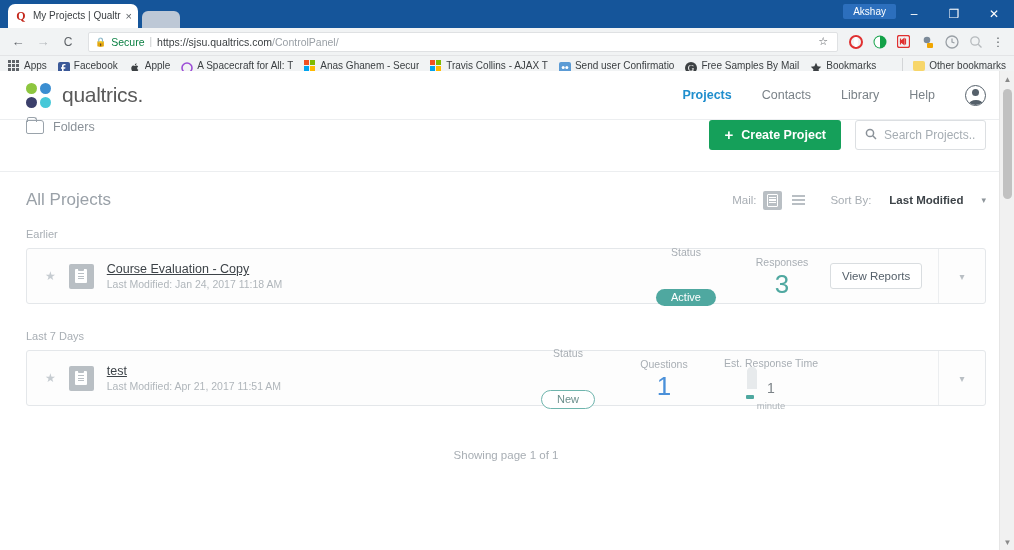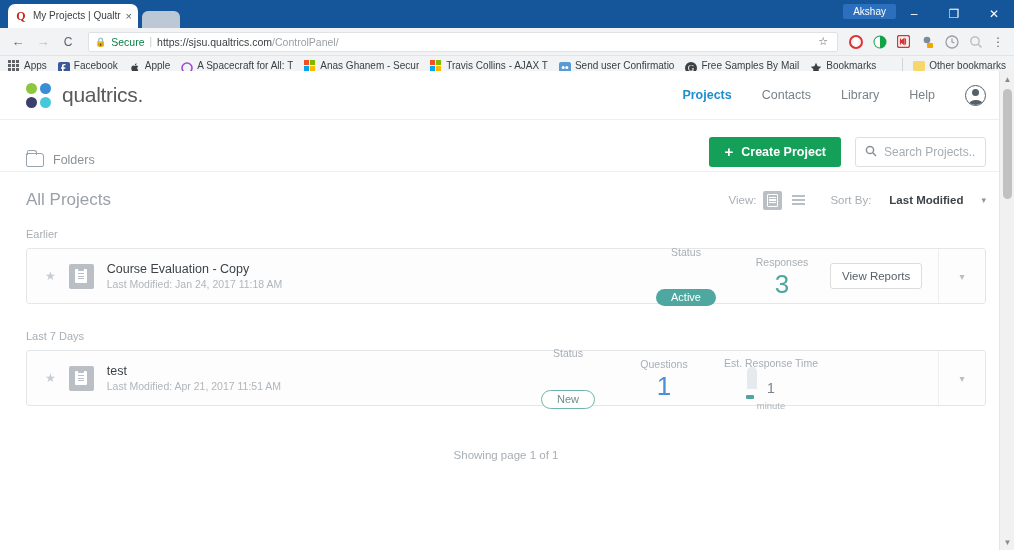--- a/index.html
+++ b/index.html
@@ -150,21 +150,21 @@
   .avatar::before {
     content: ""; position: absolute; top: 3px; width: 7px; height: 7px;
     border-radius: 50%; background: #55606a;
   }
   .avatar::after {
     content: ""; position: absolute; bottom: -4px; width: 14px; height: 9px;
     border-radius: 50% 50% 0 0; background: #55606a;
   }
 
   .toolbar {
-    height: 52px; display: flex; align-items: flex-end;
+    height: 52px; display: flex; align-items: flex-start;
     padding: 0 28px 4px 26px; border-bottom: 1px solid #eceef0;
   }
   .folders-btn { display: flex; align-items: center; gap: 9px; }
   .folder-outline {
     width: 18px; height: 14px; border: 1.4px solid #9aa3ab;
     border-radius: 1px 3px 2px 2px; position: relative;
   }
   .folder-outline::before {
     content: ""; position: absolute; top: -4px; left: 0px; width: 8px; height: 4px;
     border: 1.4px solid #9aa3ab; border-bottom: none; border-radius: 2px 3px 0 0;
@@ -231,21 +231,21 @@
     width: 12px; height: 14px; background: #fff; border-radius: 1px;
     position: relative; display: flex; flex-direction: column;
     justify-content: center; align-items: center; gap: 1.5px;
   }
   .clipboard::before {
     content: ""; position: absolute; top: -1.5px; width: 6px; height: 3px;
     background: #b9bfc4; border-radius: 1px;
   }
   .clipboard i { width: 6px; height: 1px; background: #b9bfc4; display: block; }
   .proj-meta { display: flex; flex-direction: column; gap: 2px; }
-  .proj-name { font-size: 12.5px; color: #3d4348; }
+  .proj-name { font-size: 12.5px; color: #3d4348; text-decoration: underline; }
   .proj-date { font-size: 10.5px; color: #b0b6bb; }
 
   .stats { margin-left: auto; display: flex; align-items: stretch; }
   .stat {
     width: 96px; display: flex; flex-direction: column; align-items: center;
     justify-content: center; gap: 3px; position: relative;
   }
   .stat-lbl { font-size: 10.5px; color: #a8aeb4; white-space: nowrap; }
   .pill {
     font-size: 11px; padding: 2px 15px; border-radius: 11px; line-height: 13px; margin-top: 28px;
@@ -482,21 +482,21 @@
         </div>
       </div>
     </div>
 
     <div class="content">
 
       <div class="section-head">
         <span class="all-projects-title">All Projects</span>
         <div class="view-sort">
           <div class="view-group">
-            <span class="small-lbl">View:</span>
+            <span class="small-lbl">Mail:</span>
             <span class="view-tog sel">
                 <span class="tog-card">
                   <i></i>
                   <i></i>
                   <i></i>
                 </span>
               </span>
             <span class="view-tog">
                 <span class="tog-list">
                   <i></i>

